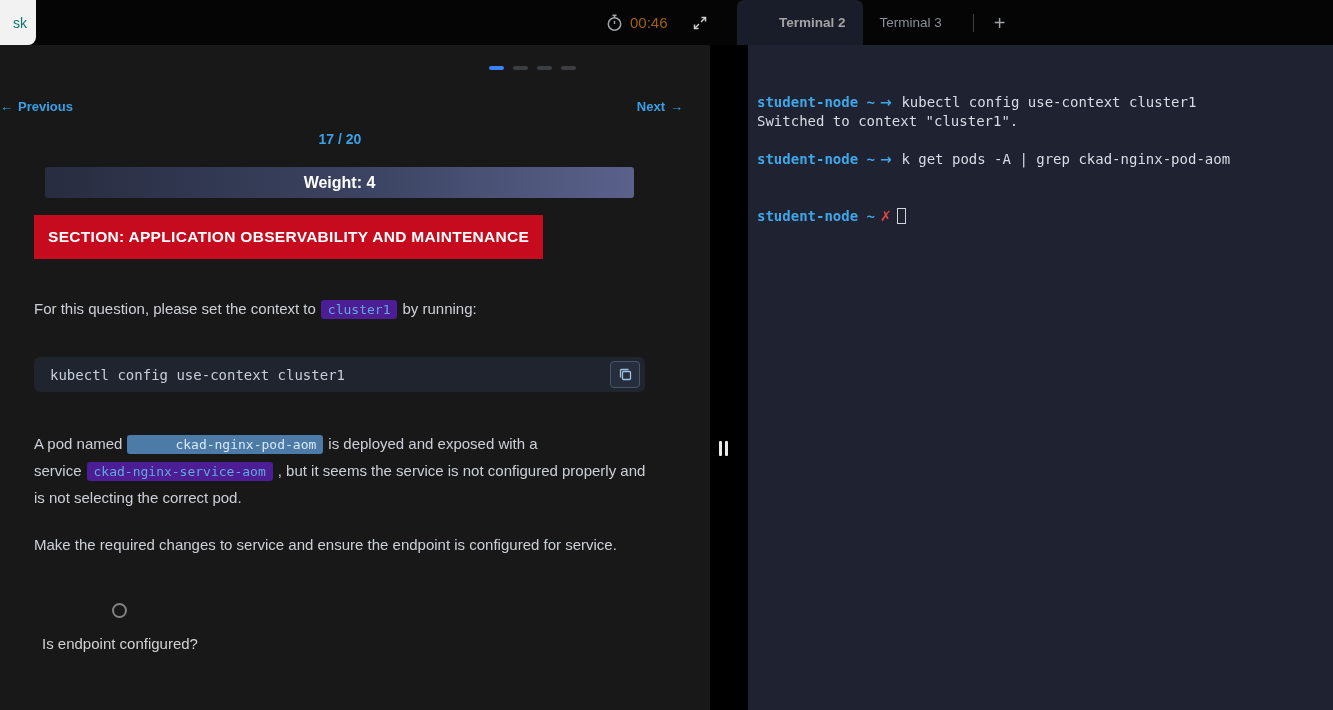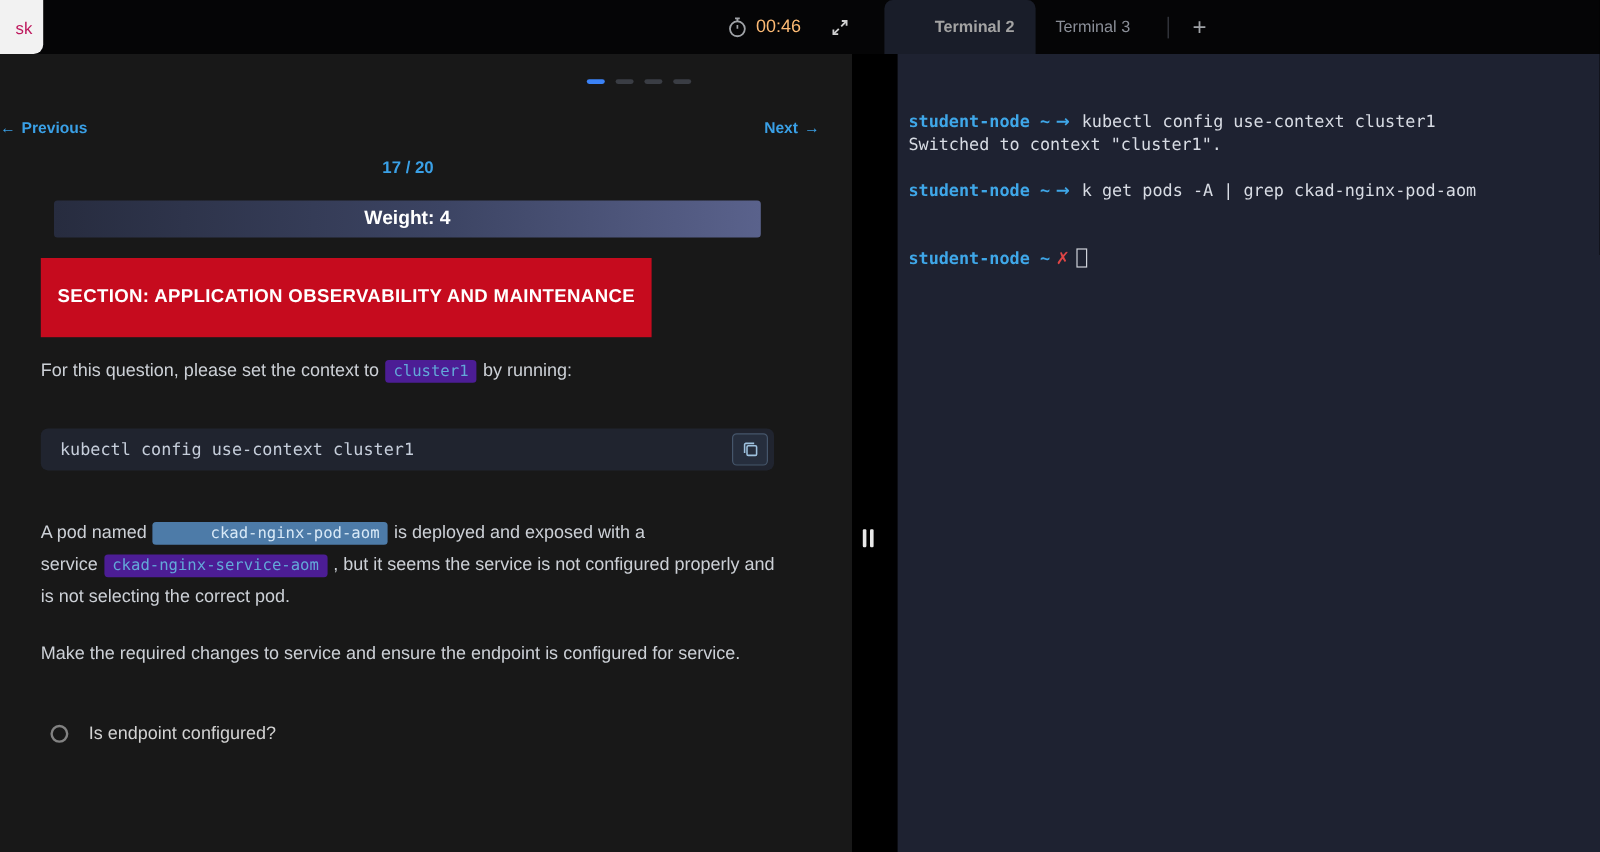--- a/index.html
+++ b/index.html
@@ -12,29 +12,29 @@
     color: #d6d6d6;
   }
 
   
   .top-bar {
     position: absolute; top: 0; left: 0; width: 1333px; height: 45px;
     background: #050506;
   }
   .task-tab {
     position: absolute; left: 0; top: 0; height: 45px; width: 36px;
-    background: #f2f2f2; color: #be185d;
+    background: #f2f2f2; color: #0f766e;
     display: flex; align-items: center; justify-content: flex-end;
     padding-right: 9px; font-size: 14px; font-weight: 500;
     border-radius: 0 0 8px 0;
   }
   .timer-group {
     position: absolute; left: 606px; top: 0; height: 45px;
     display: flex; align-items: center; gap: 7px;
-    color: #fdba74; font-size: 15px;
+    color: #a16207; font-size: 15px;
   }
   .expand-btn {
     position: absolute; left: 688px; top: 11px; width: 24px; height: 24px;
     display: flex; align-items: center; justify-content: center; cursor: pointer;
   }
   .terminal-tabs {
     position: absolute; left: 737px; top: 0; height: 45px;
     display: flex; align-items: stretch;
   }
   .term-tab {
@@ -79,21 +79,21 @@
     border-radius: 3px;
     background: linear-gradient(90deg, #272c3f 0%, #3c4463 55%, #5a628c 100%);
     display: flex; align-items: center; justify-content: center;
     color: #ffffff; font-size: 16px; font-weight: 700;
   }
 
   .section-banner {
     position: absolute; top: 170px; left: 34px;
     background: #c60b1e; color: #ffffff;
     font-size: 15.5px; font-weight: 700; letter-spacing: 0.3px;
-    padding: 24px 14px; display: inline-block;
+    padding: 13px 14px; display: inline-block;
   }
 
   .body-text { font-size: 15px; color: #ccd0d6; line-height: 26px; }
 
   .intro-line { position: absolute; top: 251px; left: 34px; width: 640px; }
 
   .chip {
     font-family: "DejaVu Sans Mono", monospace; font-size: 13px;
     background: #4c1d95; color: #63a9d9;
     padding: 2px 7px; border-radius: 3px; margin: 0 5px; white-space: nowrap;
@@ -111,21 +111,21 @@
     width: 30px; height: 27px; border: 1px solid #45566b; border-radius: 4px;
     background: #262e3d; display: flex; align-items: center; justify-content: center;
     cursor: pointer;
   }
 
   .task-para { position: absolute; top: 386px; left: 34px; width: 612px; }
   .task-para2 { position: absolute; top: 487px; left: 34px; width: 616px; }
 
   .check-row {
     position: absolute; top: 558px; left: 42px;
-    display: flex; align-items: center; gap: 17px;
+    display: flex; align-items: center; gap: 17px; flex-direction: column;
   }
   .radio-circle {
     width: 15px; height: 15px; border: 2px solid #828282; border-radius: 50%;
     background: transparent; cursor: pointer; flex: none;
   }
   .check-label { font-size: 15px; color: #d2d2d2; }
 
   
   .split-divider {
     position: absolute; top: 45px; left: 710px; width: 38px; bottom: 0;

